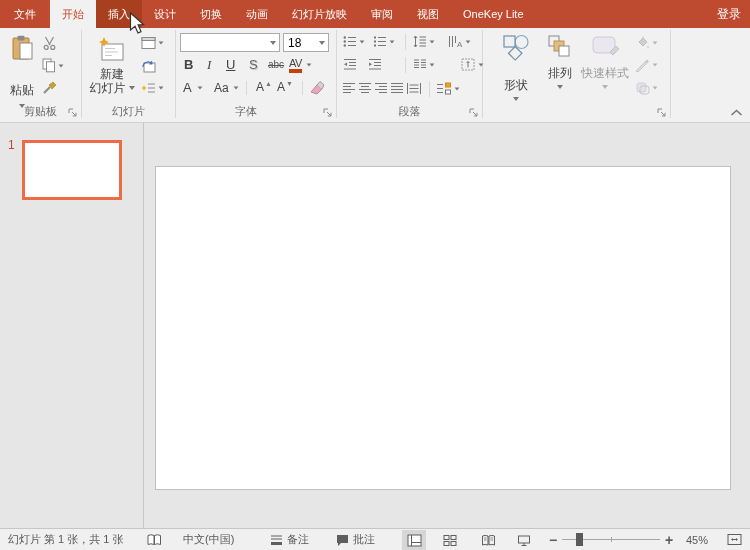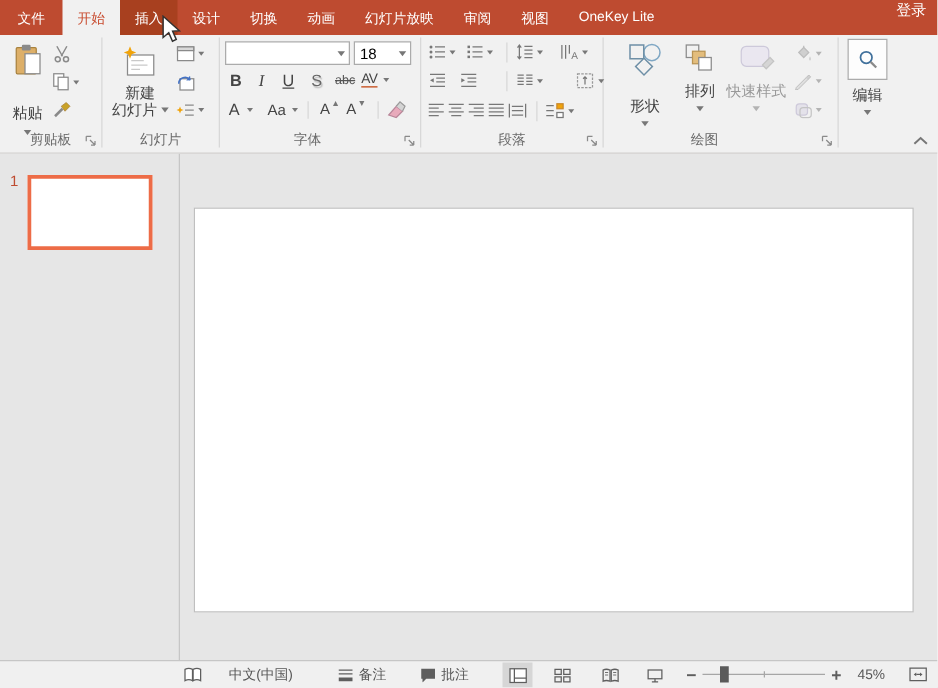--- a/index.html
+++ b/index.html
@@ -7,21 +7,21 @@
 body{font-family:"Liberation Sans","DejaVu Sans",sans-serif;font-size:12px;color:#444}
 .app{position:relative;width:750px;height:550px;background:#E6E6E6}
 
 .titlebar{position:absolute;top:0;left:0;width:750px;height:28px;background:var(--titlebar,#BE4B30);display:flex;align-items:stretch;color:#fff}
 .tab{display:flex;align-items:center;padding:0 12px;font-size:11px;white-space:nowrap}
 .tab.file{padding:0 14px}
 .tab.selected{background:#F1F1F1;color:#C8492C}
 .tab.hovered{background:var(--tab-hover,#A8401F)}
 .tb-right{margin-left:auto;display:flex;align-items:stretch}
 .tellme{display:flex;align-items:center;gap:5px;opacity:.78;padding:0 6px;white-space:nowrap}
-.signin{display:flex;padding:0 9px;white-space:nowrap}
+.signin{display:flex;align-items:center;padding:0 9px;white-space:nowrap}
 .share{display:flex;align-items:center;gap:5px;background:var(--share-bg,#A23D20);padding:0 9px;white-space:nowrap}
 
 .ribbon{position:absolute;top:28px;left:0;width:750px;height:95px;background:#F1F1F1;border-bottom:1px solid #D2D0CE;display:flex}
 .group{position:relative;height:100%;flex:none}
 .gsep{width:1px;background:#D8D8D8;margin:2px 0 4px;flex:none}
 .glabel{position:absolute;bottom:3px;left:0;right:0;text-align:center;font-size:11px;color:#696969;white-space:nowrap}
 .dlaunch{position:absolute;bottom:4px;right:3px;width:11px;height:11px}
 .bigbtn{position:absolute;display:flex;flex-direction:column;align-items:center}
 .blabel{font-size:12px;color:#444;line-height:14px;white-space:nowrap}
 .dd{width:0;height:0;border-left:3px solid transparent;border-right:3px solid transparent;border-top:4px solid #777;display:inline-block;vertical-align:middle}
@@ -202,21 +202,21 @@
       <div class="fbtn" style="left:50px;top:29px;text-decoration:underline;font-size:13px">
           <span>U</span>
         </div>
       <div class="fbtn" style="left:73px;top:29px;font-size:13px;color:#666;text-shadow:1px 1px 1px #bbb">
           <span>S</span>
         </div>
       <div class="fbtn" style="left:92px;top:31px;font-size:10px;text-decoration:line-through;color:#555">
           <span>abc</span>
         </div>
       <div class="fbtn" style="left:113px;top:29px;font-size:11px;letter-spacing:-.5px">
-          <span style="border-bottom:1px solid #c2410c">AV</span>
+          <span style="border-bottom:4px solid #c2410c">AV</span>
           <span class="dd" style="margin-left:4px;transform:scale(.8)"></span>
         </div>
       <div class="fbtn" style="left:7px;top:52px;font-size:13px">
           <span>A</span>
           <span class="dd" style="margin-left:5px;transform:scale(.8)"></span>
         </div>
       <div class="fbtn" style="left:38px;top:53px;font-size:12px">
           <span>Aa</span>
           <span class="dd" style="margin-left:4px;transform:scale(.8)"></span>
         </div>
@@ -428,57 +428,47 @@
           </svg>
         <span class="dd" style="transform:scale(.8)"></span>
       </div>
       <div class="smallrow disabled" style="left:152px;top:53px">
         <svg width="15" height="14" viewBox="0 0 15 14">
             <rect x="2" y="2" width="9" height="9" rx="2.5" fill="#D9D4E4" stroke="#ABA3C4"></rect>
             <rect x="5" y="5" width="9" height="8" rx="2.5" fill="none" stroke="#999"></rect>
           </svg>
         <span class="dd" style="transform:scale(.8)"></span>
       </div>
-      <div class="glabel" style="right:26px">绘图</div>
       <svg class="dlaunch" viewBox="0 0 11 11">
           <path d="M2 2 h4 M2 2 v4" stroke="#8A8A8A" fill="none"></path>
           <path d="M5 5 L9 9 M9 9 v-3.2 M9 9 h-3.2" stroke="#8A8A8A" fill="none"></path>
         </svg>
     </div>
     <div class="gsep"></div>
 
-    <div class="group" style="width:46px">
-      <div class="bigbtn" style="left:5px;top:3px;width:36px">
-        <div style="width:32px;height:33px;border:1px solid #ABABAB;background:#FDFDFD;display:flex;align-items:center;justify-content:center">
-          <svg width="17" height="17" viewBox="0 0 17 17">
-              <circle cx="7" cy="7" r="4.6" fill="none" stroke="#41719C" stroke-width="1.4"></circle>
-              <line x1="10.5" y1="10.5" x2="15" y2="15" stroke="#8A8A8A" stroke-width="1.8"></line>
-            </svg>
-        </div>
-        <span class="blabel" style="margin-top:5px">编辑</span>
-        <span class="dd" style="margin-top:5px"></span>
-      </div>
-    </div>
 
     <svg class="chevron-collapse" width="13" height="9" viewBox="0 0 13 9">
         <path d="M1.5 7 L6.5 2.5 L11.5 7" fill="none" stroke="#777" stroke-width="1.6"></path>
       </svg>
   </div>
 
   <div class="main">
     <div class="panel">
       <span class="slidenum">1</span>
       <div class="thumb"></div>
     </div>
     <div class="canvas">
       <div class="slide"></div>
     </div>
   </div>
 
   <div class="statusbar">
+    <div class="sitem" style="left:8px">
+        <span>幻灯片 第 1 张，共 1 张</span>
+      </div>
     <div class="sitem" style="left:147px">
       <svg width="15" height="14" viewBox="0 0 15 14">
           <path d="M1 2.5 Q4 1 7 2.5 L7 11.5 Q4 10 1 11.5 Z" fill="#fff" stroke="#5E5E5E"></path>
           <path d="M13.5 2.5 Q10.5 1 7.5 2.5 L7.5 11.5 Q10.5 10 13.5 11.5 Z" fill="#fff" stroke="#5E5E5E"></path>
         </svg>
     </div>
     <div class="sitem" style="left:183px">
         <span>中文(中国)</span>
       </div>
     <div class="sitem" style="left:270px">

